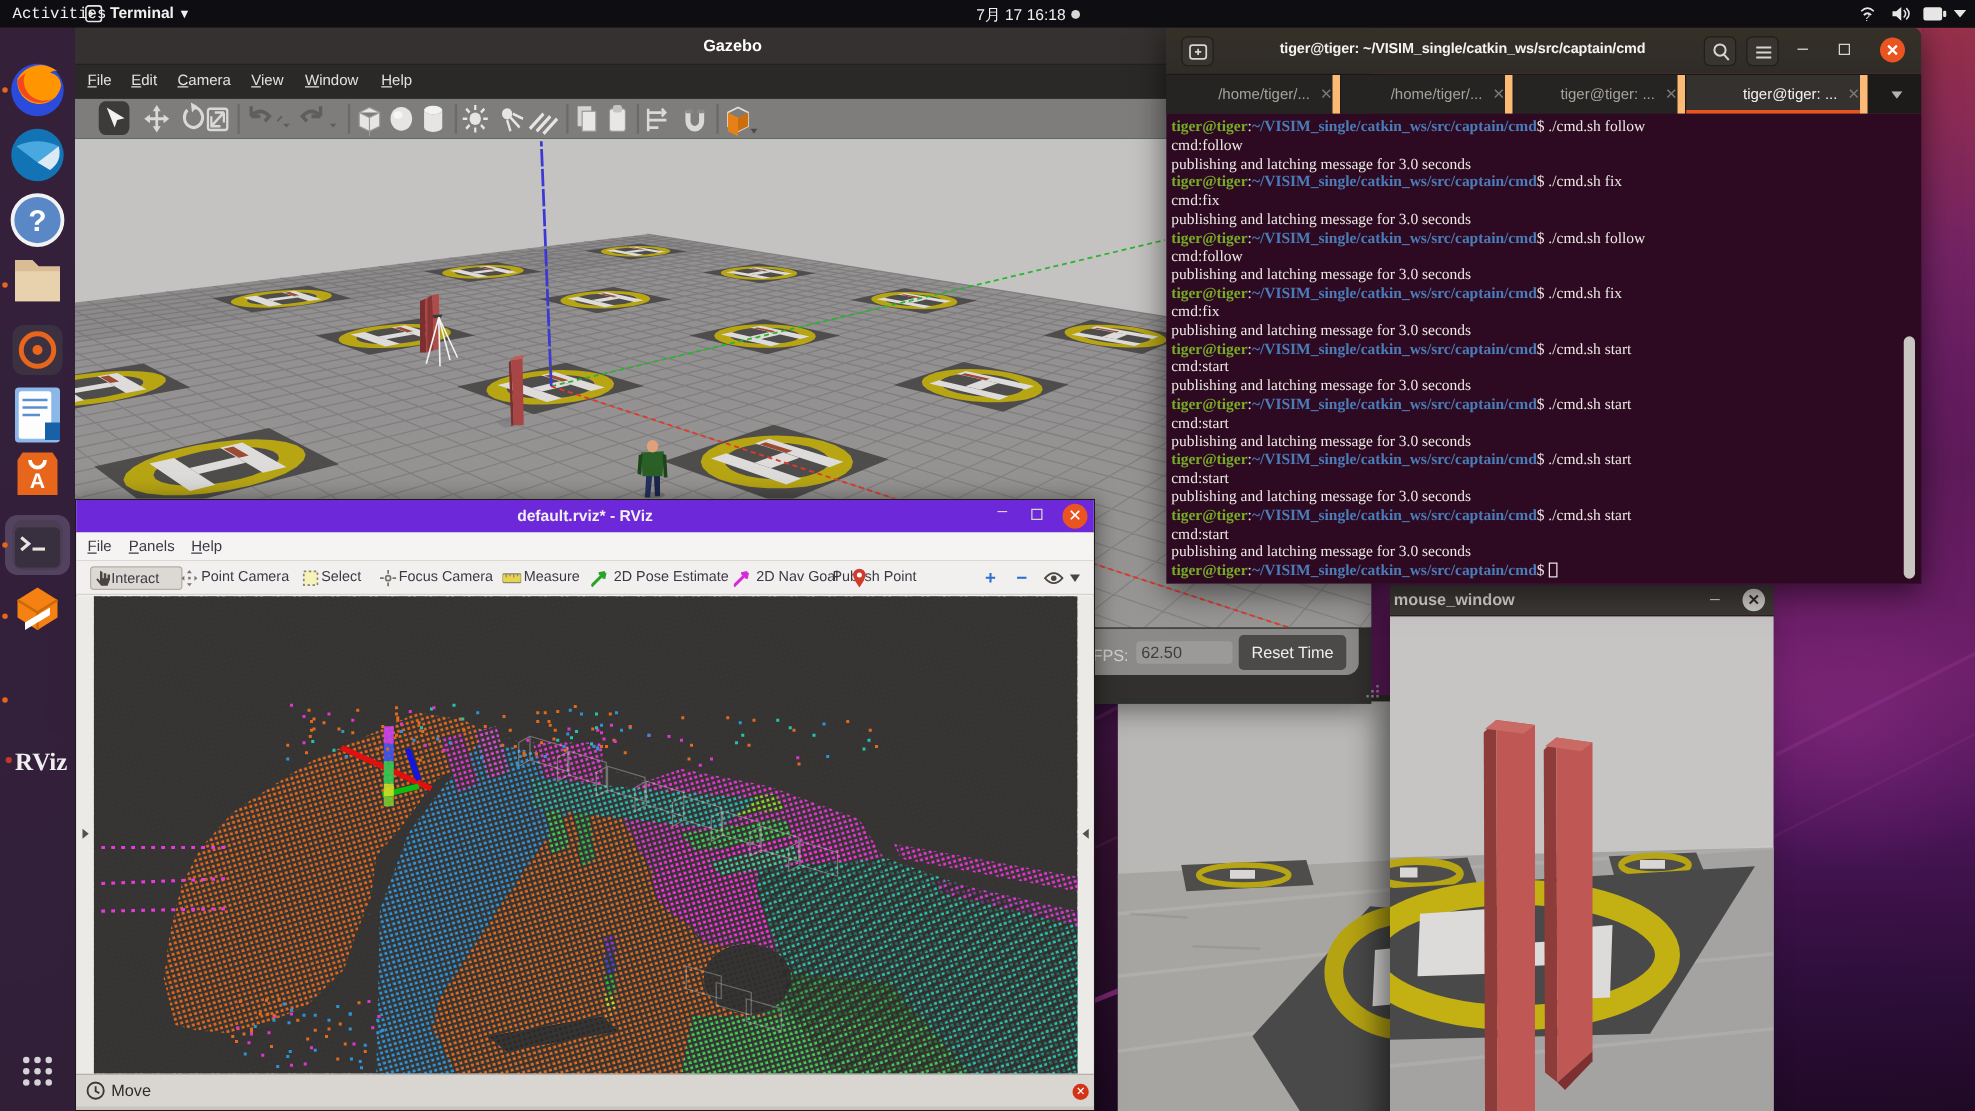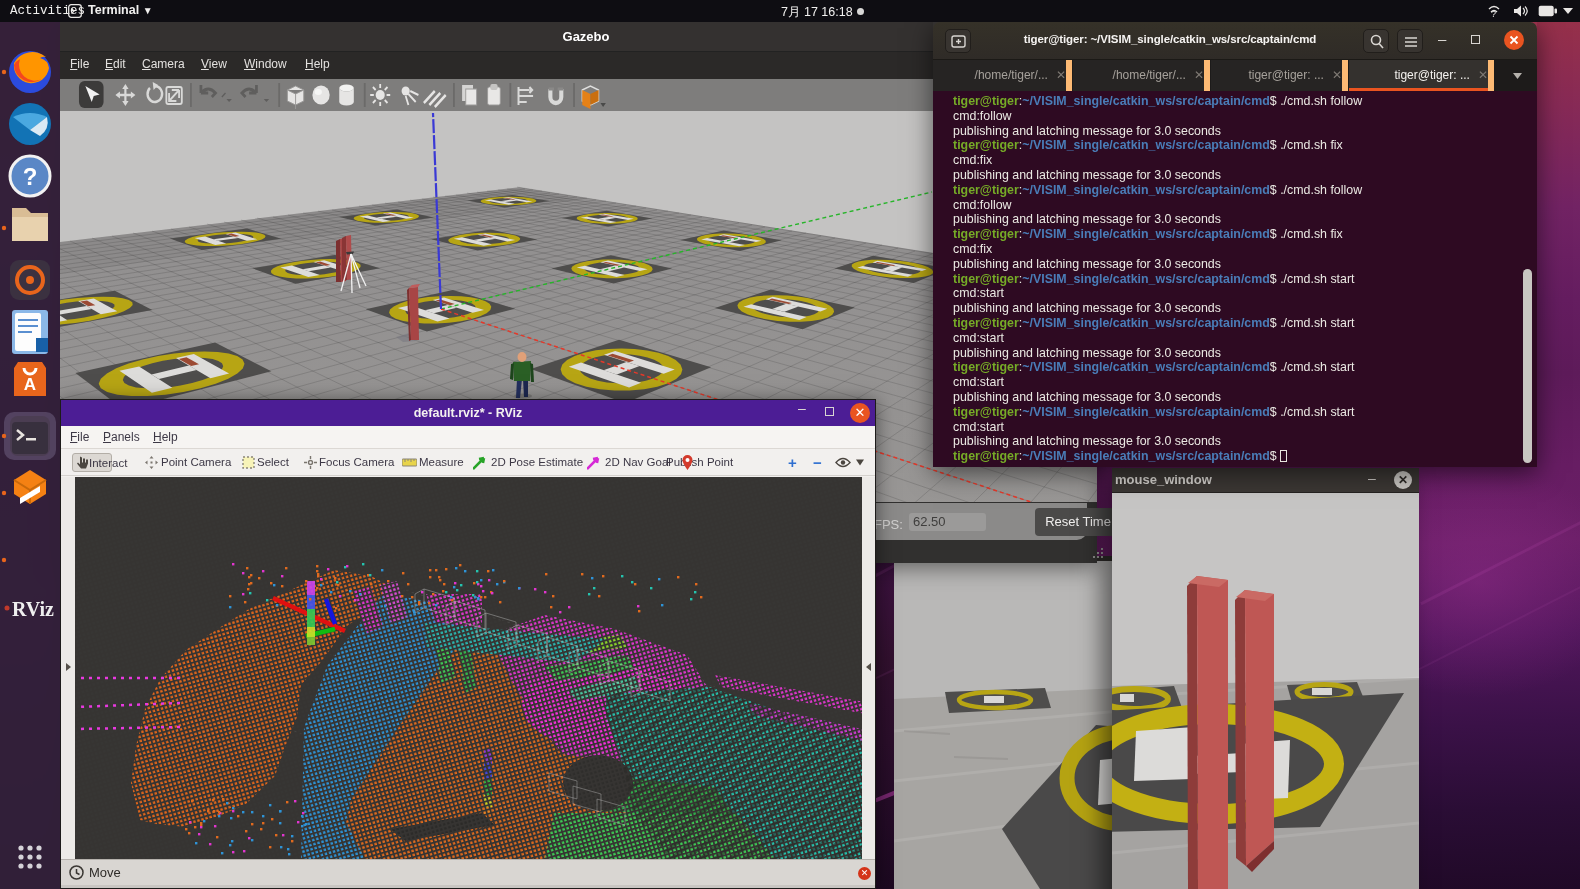--- a/index.html
+++ b/index.html
@@ -34,26 +34,26 @@
 #gazebo { left:60px; top:22px; width:1037px; height:541px; background:#14532d; z-index:10; box-shadow: 0 4px 22px rgba(0,0,0,0.5); }
 #gazebo .title { position:absolute; left:0; top:0; width:100%; height:30px; background:#343130; color:#fff; font-weight:bold; font-size:13px; text-align:center; line-height:30px; border-bottom:1px solid #222; text-indent:15px; }
 #gazebo .menu { position:absolute; left:0; top:30px; width:100%; height:27px; background:#2b2928; color:#e3e1df; font-size:12px; }
 #gazebo .menu > span { position:absolute; top:5px; }
 #gazebo .tbwrap { position:absolute; left:0; top:57px; width:100%; height:32px; }
 #gazebo .vp { position:absolute; left:0; top:89px; width:1037px; height:391px; }
 #gazebo .panel { position:absolute; left:0; top:480px; width:1037px; height:61px; background:#31302f; }
 #gazebo .pstrip { position:absolute; left:0; top:1px; width:1027px; height:37px; background:#8b8a89; border-radius:0 0 10px 0; }
 #gazebo .fps { position:absolute; left:814px; top:15px; color:#d2d1d0; font-size:13px; }
 #gazebo .fpsbox { position:absolute; left:849px; top:11px; width:77px; height:18px; background:#9b9a99; border-radius:3px; color:#3f3e3d; font-size:13px; padding:1px 0 0 4px; }
-#gazebo .rtbtn { position:absolute; left:931px; top:6px; width:86px; height:28px; background:#4b4a49; border-radius:4px; color:#f0efee; font-size:13px; text-align:center; line-height:28px;margin-left:44px; }
+#gazebo .rtbtn { position:absolute; left:931px; top:6px; width:86px; height:28px; background:#4b4a49; border-radius:4px; color:#f0efee; font-size:13px; text-align:center; line-height:28px; }
 #gazebo .grip { position:absolute; left:1033px; top:46px; width:12px; height:12px; }
 
 
 #rviz { left:60px; top:399px; width:816px; height:490px; background:#f2f0ee; z-index:20; box-shadow: 0 2px 18px rgba(0,0,0,0.5); border:1px solid #1d1b1a; }
-#rviz .title { position:absolute; left:0; top:0; width:100%; height:26px; background:#4c1d95; color:#f3f1ef; font-weight:bold; font-size:12.5px; text-align:center; line-height:26px; }
+#rviz .title { position:absolute; left:0; top:0; width:100%; height:26px; background:#6d28d9; color:#f3f1ef; font-weight:bold; font-size:12.5px; text-align:center; line-height:26px; }
 #rviz .mbtn { position:absolute; top:0; color:#d8d5d2; font-size:14px; }
 #rviz .close { position:absolute; left:789px; top:3px; width:20px; height:20px; border-radius:50%; background:#e95420; color:#fff; font-size:13px; text-align:center; line-height:19px; }
 #rviz .menu { position:absolute; left:0; top:26px; width:100%; height:23px; background:#f6f4f2; color:#3d3846; font-size:12px; border-bottom:1px solid #dcd8d4; }
 #rviz .menu > span { position:absolute; top:4px; }
 #rviz .toolbar { position:absolute; left:0; top:49px; width:100%; height:27px; background:#f2f0ee; border-bottom:1px solid #d5d2ce; font-size:11.5px; color:#3d3846; }
 #rviz .toolbar .ti { position:absolute; top:4px; height:19px; line-height:19px; }
 #rviz .lstrip { position:absolute; left:0; top:77px; width:14px; height:382px; background:#eceae7; }
 #rviz .rstrip { position:absolute; left:801px; top:77px; width:13px; height:382px; background:#eceae7; }
 #rviz .timebar { position:absolute; left:0; top:459px; width:100%; height:26px; background:#d9d6d2; border-top:1px solid #b5b1ac; color:#2e2b28; font-size:13px; }
 #rviz .below { position:absolute; left:0; top:485px; width:100%; height:3px; background:#c9c6c2; }
@@ -65,21 +65,21 @@
 #term .hbtn { position:absolute; top:7px; width:26px; height:24px; background:#383430; border:1px solid #211e1b; border-radius:5px; }
 #term .wmin { position:absolute; left:505px; top:8px; color:#d8d5d1; font-size:15px; }
 #term .wmax { position:absolute; left:538px; top:13px; width:9px; height:9px; border:1.5px solid #d8d5d1; }
 #term .wclose { position:absolute; left:571px; top:8px; width:20px; height:20px; border-radius:50%; background:#e95420; }
 #term .tabs { position:absolute; left:0; top:38px; width:100%; height:31px; background:#1d1b1a; }
 #term .tab { position:absolute; top:0; height:31px; background:#262423; border-right:6px solid #fdba74; color:#a6a19b; font-size:12px; text-align:right; line-height:30px; }
 #term .tab .x { color:#7e7973; margin-left:8px; }
 #term .tab.on { background:#34312e; color:#f4f2ef; }
 #term .tab.on:after { content:""; position:absolute; left:0; bottom:0; width:100%; height:3px; background:#e95420; }
 #term .body { position:absolute; left:0; top:69px; width:604px; height:376px; background:#2e0a22; overflow:hidden; }
-#term .body .txt { position:absolute; left:4px; top:3px; font-family:Liberation Sans, sans-serif; font-size:12.4px; line-height:14.8px; color:#ebe9e3; white-space:pre;margin-left:16px; }
+#term .body .txt { position:absolute; left:4px; top:3px; font-family:Liberation Serif, serif; font-size:12.4px; line-height:14.8px; color:#ebe9e3; white-space:pre; }
 #term .g { color:#76ab27; font-weight:bold; }
 #term .b { color:#4a7db8; font-weight:bold; }
 #term .cur { display:inline-block; width:7px; height:12px; border:1px solid #e8e6e0; vertical-align:-2px; }
 #term .sb { position:absolute; left:590px; top:178px; width:9px; height:194px; background:#c9c6c2; border-radius:5px; }
 
 
 #hidden { left:894px; top:556px; width:226px; height:333px; background:#33302e; z-index:5; }
 #hidden .cv { position:absolute; left:0; top:5px; width:226px; height:328px; }
 
 
@@ -337,21 +337,21 @@
   <div class="title">default.rviz* - RViz</div>
   <div class="mbtn" style="left:737px">–</div>
   <div class="mbtn" style="left:764px; top:7px; width:9px; height:9px; border:1.5px solid #d8d5d2;"></div>
   <div class="close">✕</div>
   <div class="menu">
     <span style="left:9px"><span class="u">F</span>ile</span>
     <span style="left:42px"><span class="u">P</span>anels</span>
     <span style="left:92px"><span class="u">H</span>elp</span>
   </div>
   <div class="toolbar">
-    <div class="ti" style="left:11px; width:40px; background:#dcd8d3; border:1px solid #b3aea7; border-radius:3px; padding-left:16px;">Interact</div>
+    <div class="ti" style="left:11px; width:74px; background:#dcd8d3; border:1px solid #b3aea7; border-radius:3px; padding-left:16px;">Interact</div>
     <svg class="ti" style="left:15px" width="12" height="14" viewBox="0 0 12 14">
           <path d="M4 1 v8 l-2 -2 l-1 1 l4 5 h5 l2 -5 v-4 h-2 v3 h-1 v-4 h-2 v4 h-1 v-5 Z" fill="#4a453f"></path>
         </svg>
     <div class="ti" style="left:100px">Point Camera</div>
     <svg class="ti" style="left:84px" width="13" height="13" viewBox="0 0 13 13">
           <g fill="#7a756e">
             <path d="M6.5 0 l2 2.5 h-4 Z M6.5 13 l2 -2.5 h-4 Z M0 6.5 l2.5 -2 v4 Z M13 6.5 l-2.5 -2 v4 Z"></path>
             <rect x="5.5" y="5.5" width="2" height="2"></rect>
           </g>
         </svg>

